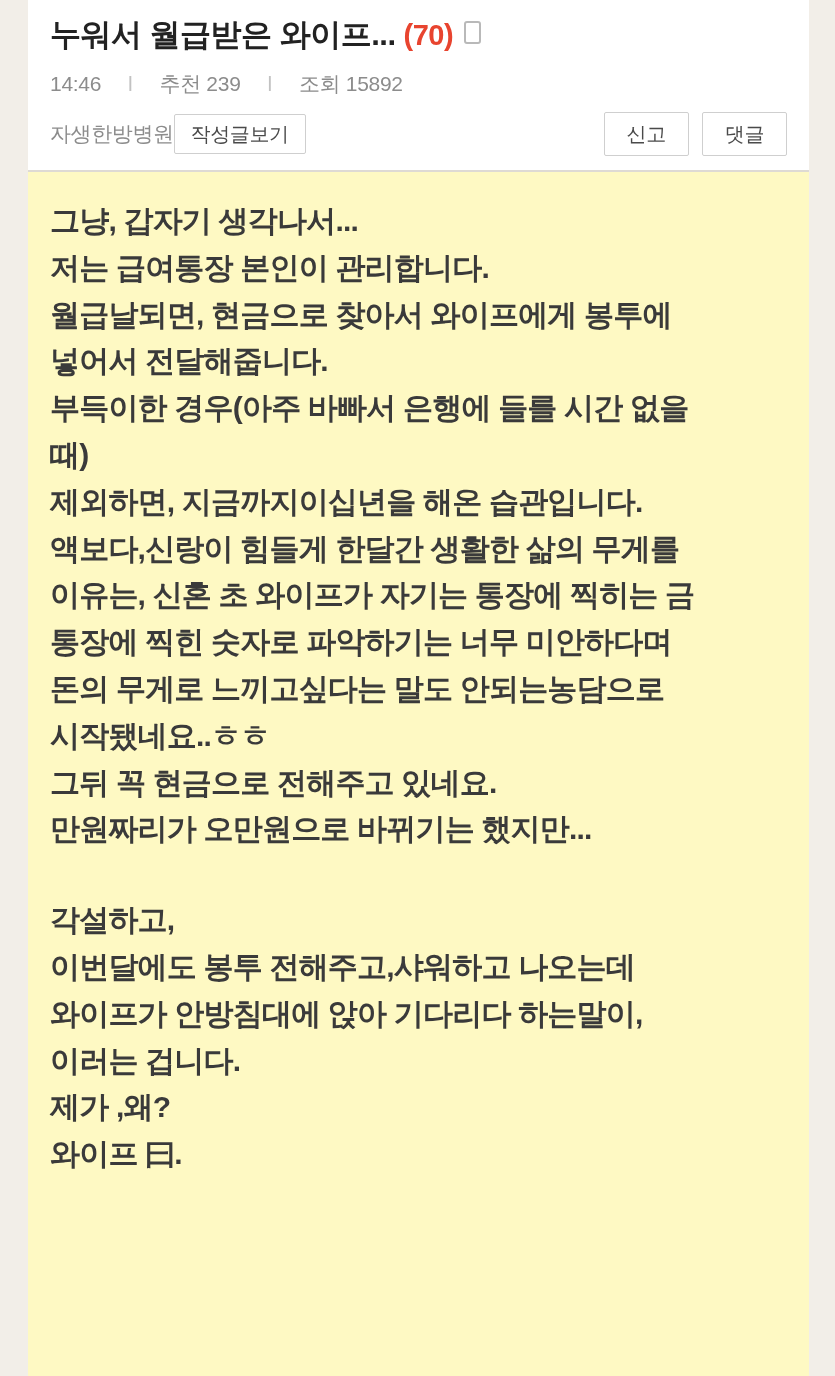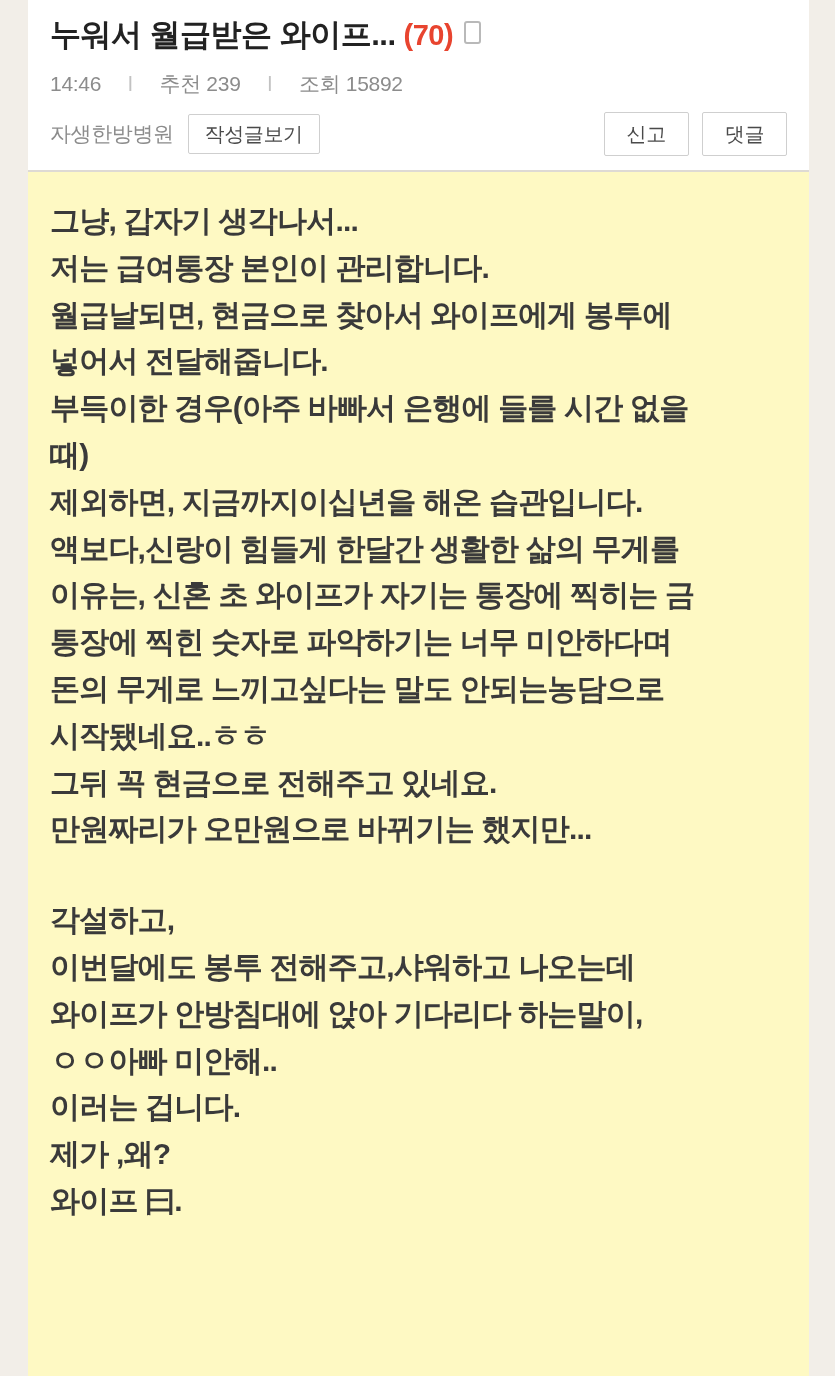--- a/index.html
+++ b/index.html
@@ -84,21 +84,20 @@
   }
   .author-row {
     margin-top: 14px;
     display: flex;
     align-items: center;
     justify-content: space-between;
   }
   .author-left {
     display: flex;
     align-items: center;
-    gap: 14px;
   }
   .author-name {
     font-size: 21px;
     color: #8c8c8c;
     letter-spacing: -0.4px;
   }
   .btn {
     border: 1px solid #cfcfcf;
     border-radius: 2px;
     background: #ffffff;
@@ -184,20 +183,19 @@
       <p>이유는, 신혼 초 와이프가 자기는 통장에 찍히는 금</p>
       <p>통장에 찍힌 숫자로 파악하기는 너무 미안하다며</p>
       <p>돈의 무게로 느끼고싶다는 말도 안되는농담으로</p>
       <p>시작됐네요..ㅎㅎ</p>
       <p>그뒤 꼭 현금으로 전해주고 있네요.</p>
       <p>만원짜리가 오만원으로 바뀌기는 했지만...</p>
       <p class="blank"></p>
       <p>각설하고,</p>
       <p>이번달에도 봉투 전해주고,샤워하고 나오는데</p>
       <p>와이프가 안방침대에 앉아 기다리다 하는말이,</p>
-      <p>ㅇㅇ아빠 미안해..</p>
       <p>이러는 겁니다.</p>
       <p>제가 ,왜?</p>
       <p>와이프 曰.</p>
     </div>
 
   </div>
 </div>
 
 </body></html>

